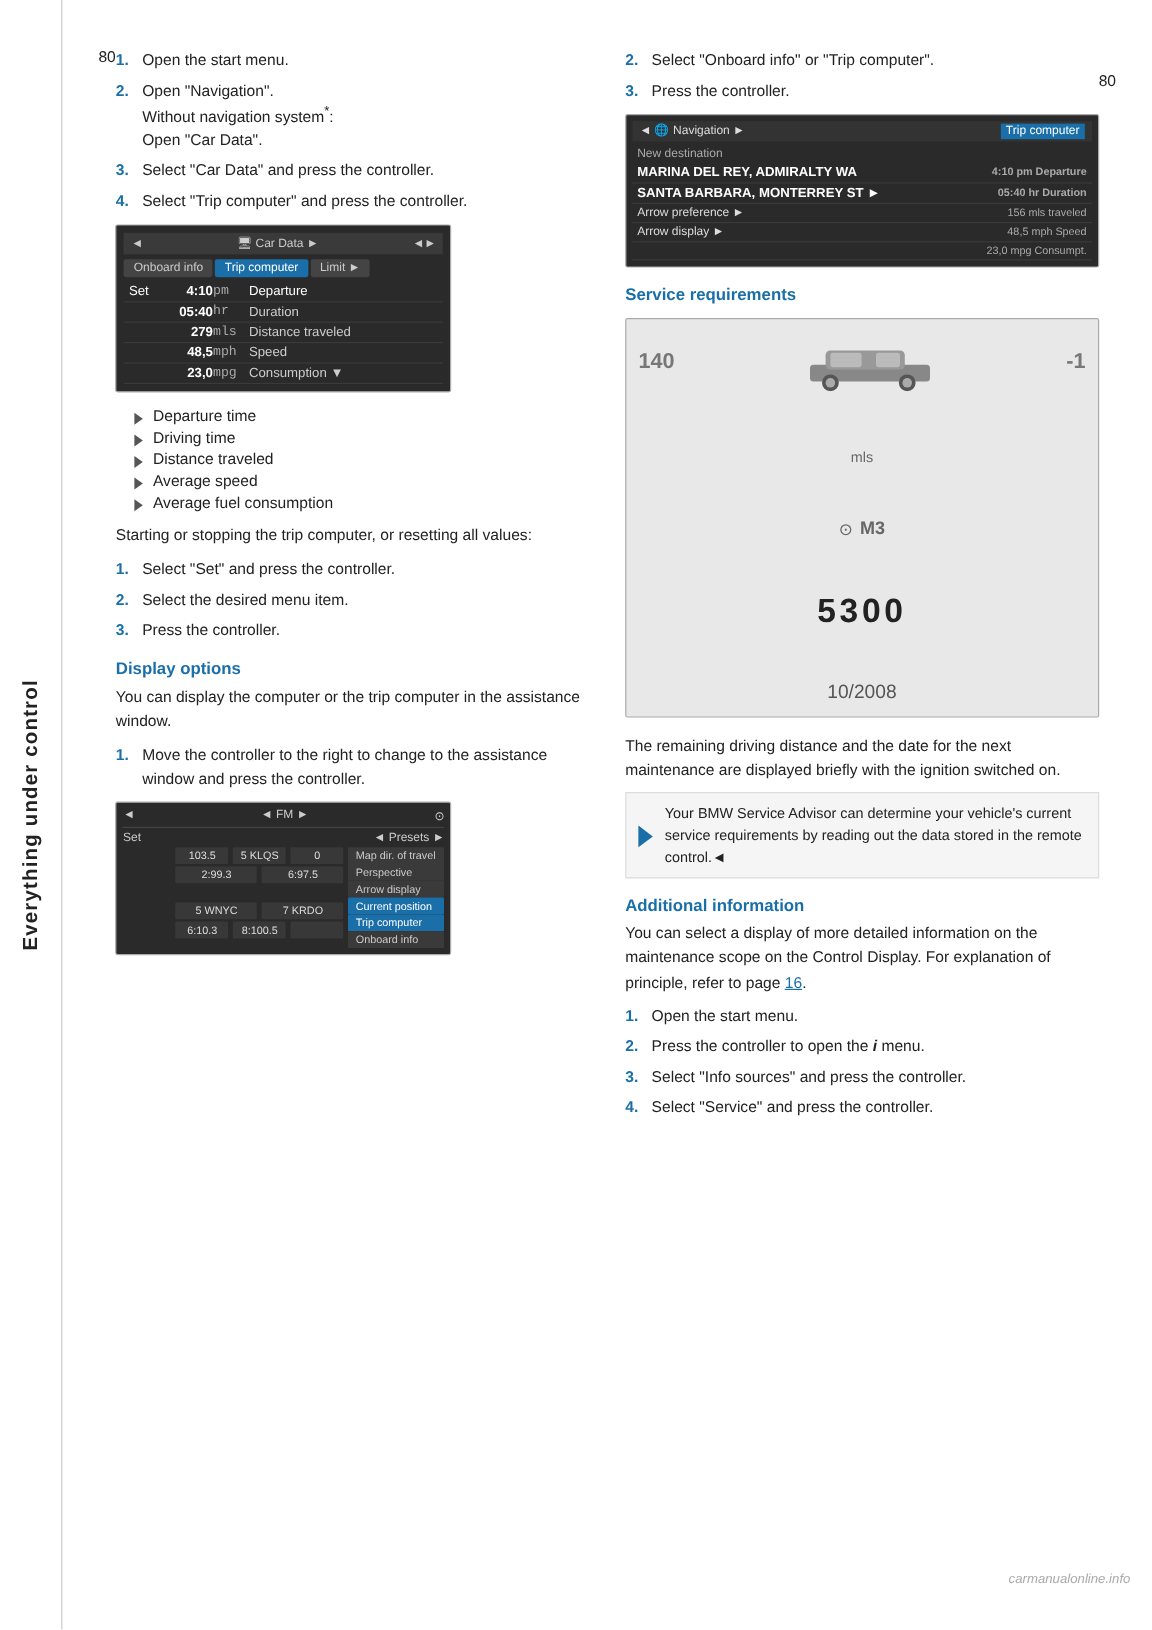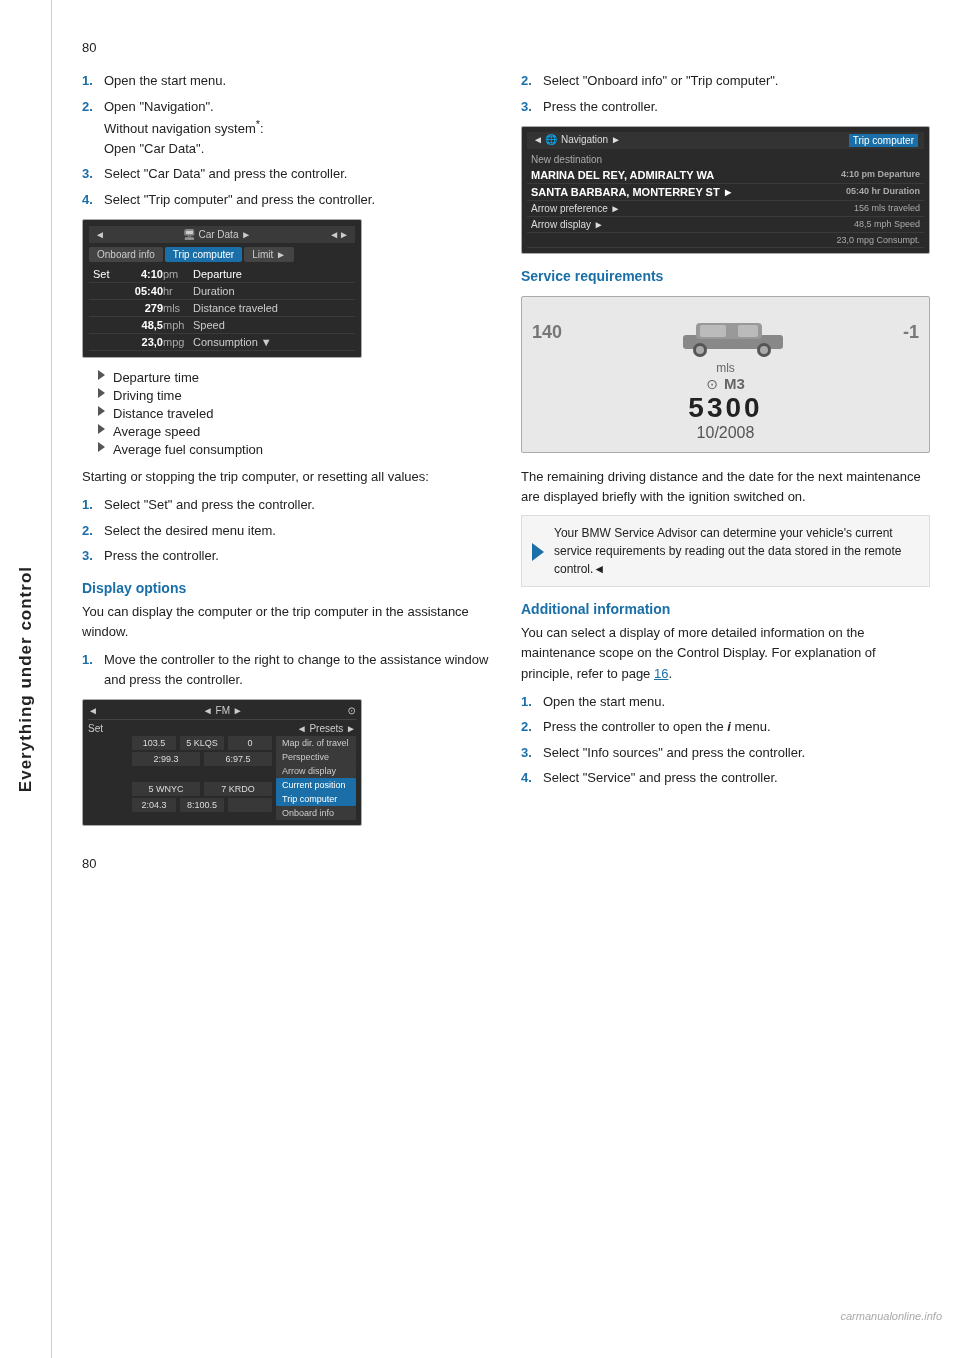--- a/index.html
+++ b/index.html
@@ -37,21 +37,21 @@
       font-weight: bold;
       color: #222;
       letter-spacing: 1px;
       white-space: nowrap;
     }
 
     .main-content {
       flex: 1;
       padding: 40px 30px 40px 30px;
       display: flex;
-      flex-direction: column;
+      flex-direction: row;
     }
 
     .two-col {
       display: flex;
       gap: 30px;
     }
 
     .col-left {
       flex: 1;
       min-width: 0;
@@ -87,21 +87,21 @@
     }
 
     
     .bullet-list {
       list-style: none;
       padding: 0;
       margin: 8px 0 10px 0;
     }
     .bullet-list li {
       display: flex;
-      align-items: flex-start;
+      align-items: flex-end;
       font-size: 13px;
       margin-bottom: 3px;
       padding-left: 16px;
     }
     .bullet-arrow {
       color: #555;
       font-size: 11px;
       margin-right: 8px;
       display: inline-block;
       border-left: 7px solid #555;
@@ -175,20 +175,21 @@
     }
     .screen-val {
       color: #fff;
       font-weight: bold;
       min-width: 40px;
       text-align: right;
     }
     .screen-unit {
       color: #aaa;
       min-width: 30px;
+      font-family: Liberation Mono, monospace;
     }
     .screen-label {
       flex: 1;
     }
 
     
     .fm-mockup {
       border: 1px solid #aaa;
       background: #2a2a2a;
       color: #ddd;
@@ -272,20 +273,21 @@
       border: 1px solid #aaa;
       background: #e8e8e8;
       padding: 10px;
       margin: 12px 0 14px 0;
       display: flex;
       flex-direction: column;
       align-items: center;
       border-radius: 2px;
       width: 100%;
       min-height: 130px;
+      gap: 44px;
     }
 
     
     .info-box {
       display: flex;
       align-items: center;
       background: #f5f5f5;
       border: 1px solid #ddd;
       padding: 8px 10px;
       margin: 8px 0 12px 0;
@@ -484,21 +486,21 @@
               <div class="fm-row">
                 <span class="fm-cell">2:99.3</span>
                 <span class="fm-cell">6:97.5</span>
               </div>
               <div class="fm-row" style="height:12px;"></div>
               <div class="fm-row">
                 <span class="fm-cell">5 WNYC</span>
                 <span class="fm-cell">7 KRDO</span>
               </div>
               <div class="fm-row">
-                <span class="fm-cell">2:04.3</span>
+                <span class="fm-cell">6:10.3</span>
                 <span class="fm-cell">8:100.5</span>
                 <span class="fm-cell"></span>
               </div>
             </div>
             <div class="fm-right">
               <div class="fm-menu-item">Map dir. of travel</div>
               <div class="fm-menu-item">Perspective</div>
               <div class="fm-menu-item">Arrow display</div>
               <div class="fm-menu-item highlighted">Current position</div>
               <div class="fm-menu-item highlighted">Trip computer</div>

